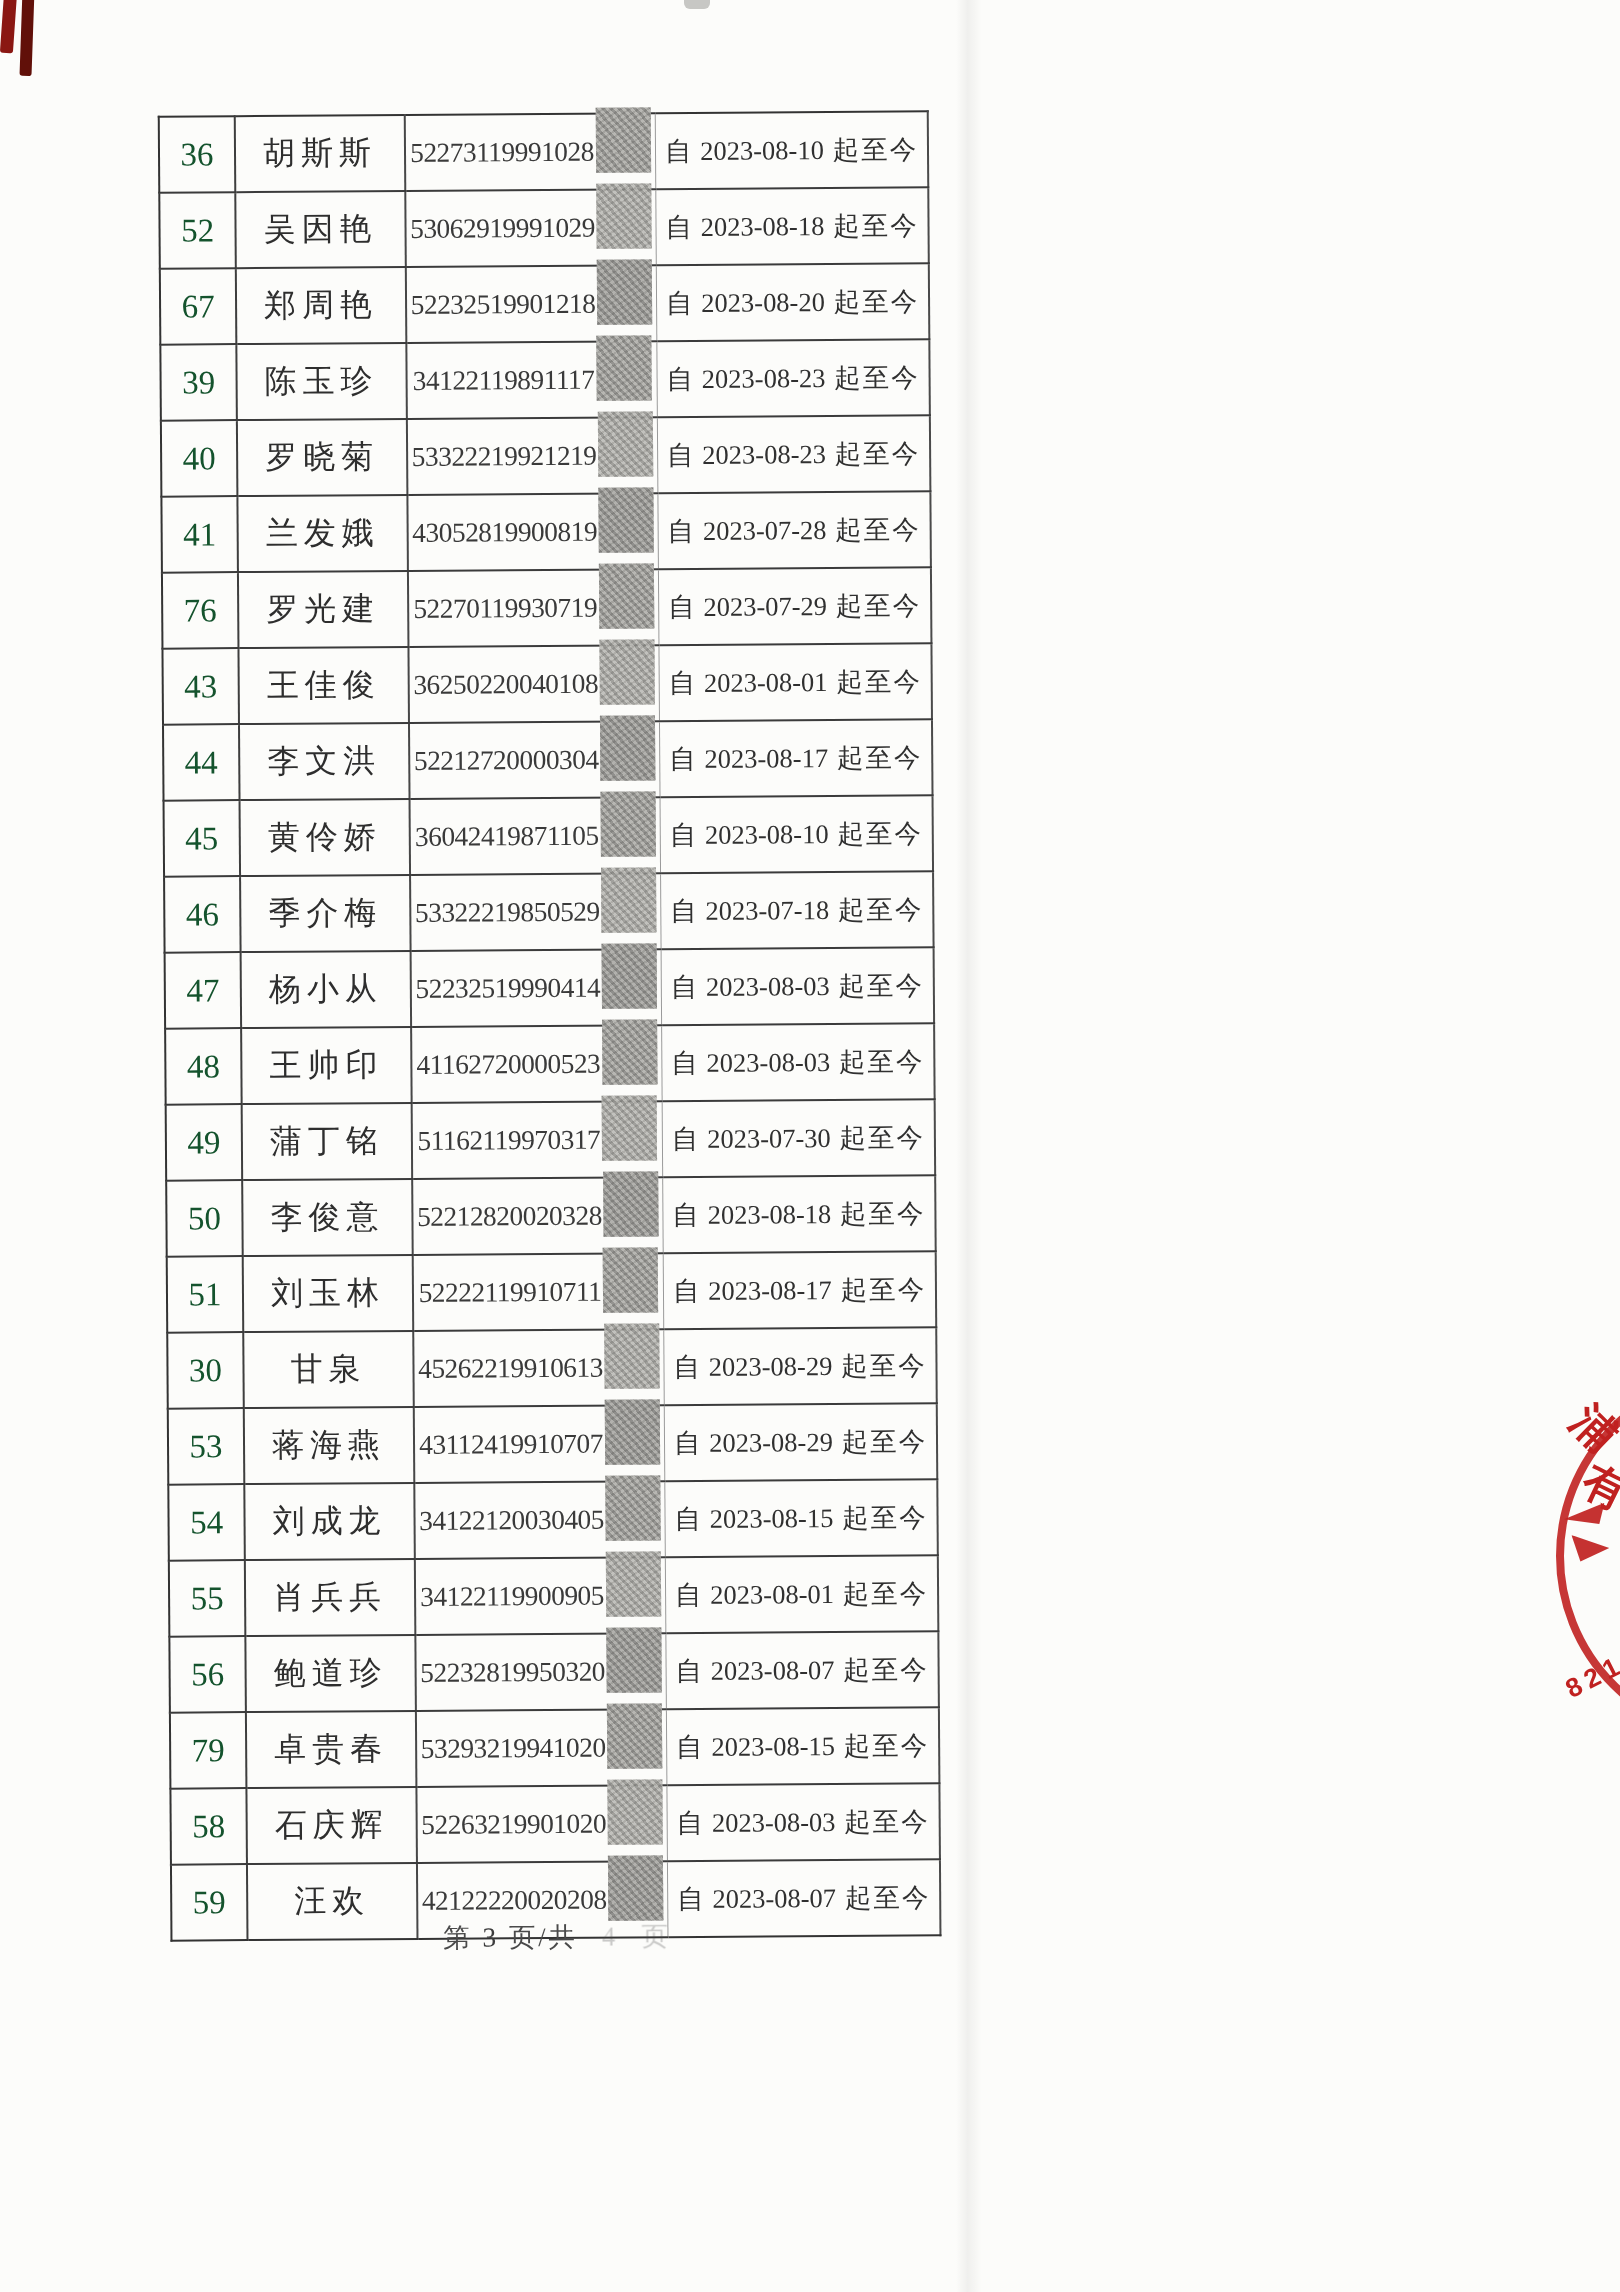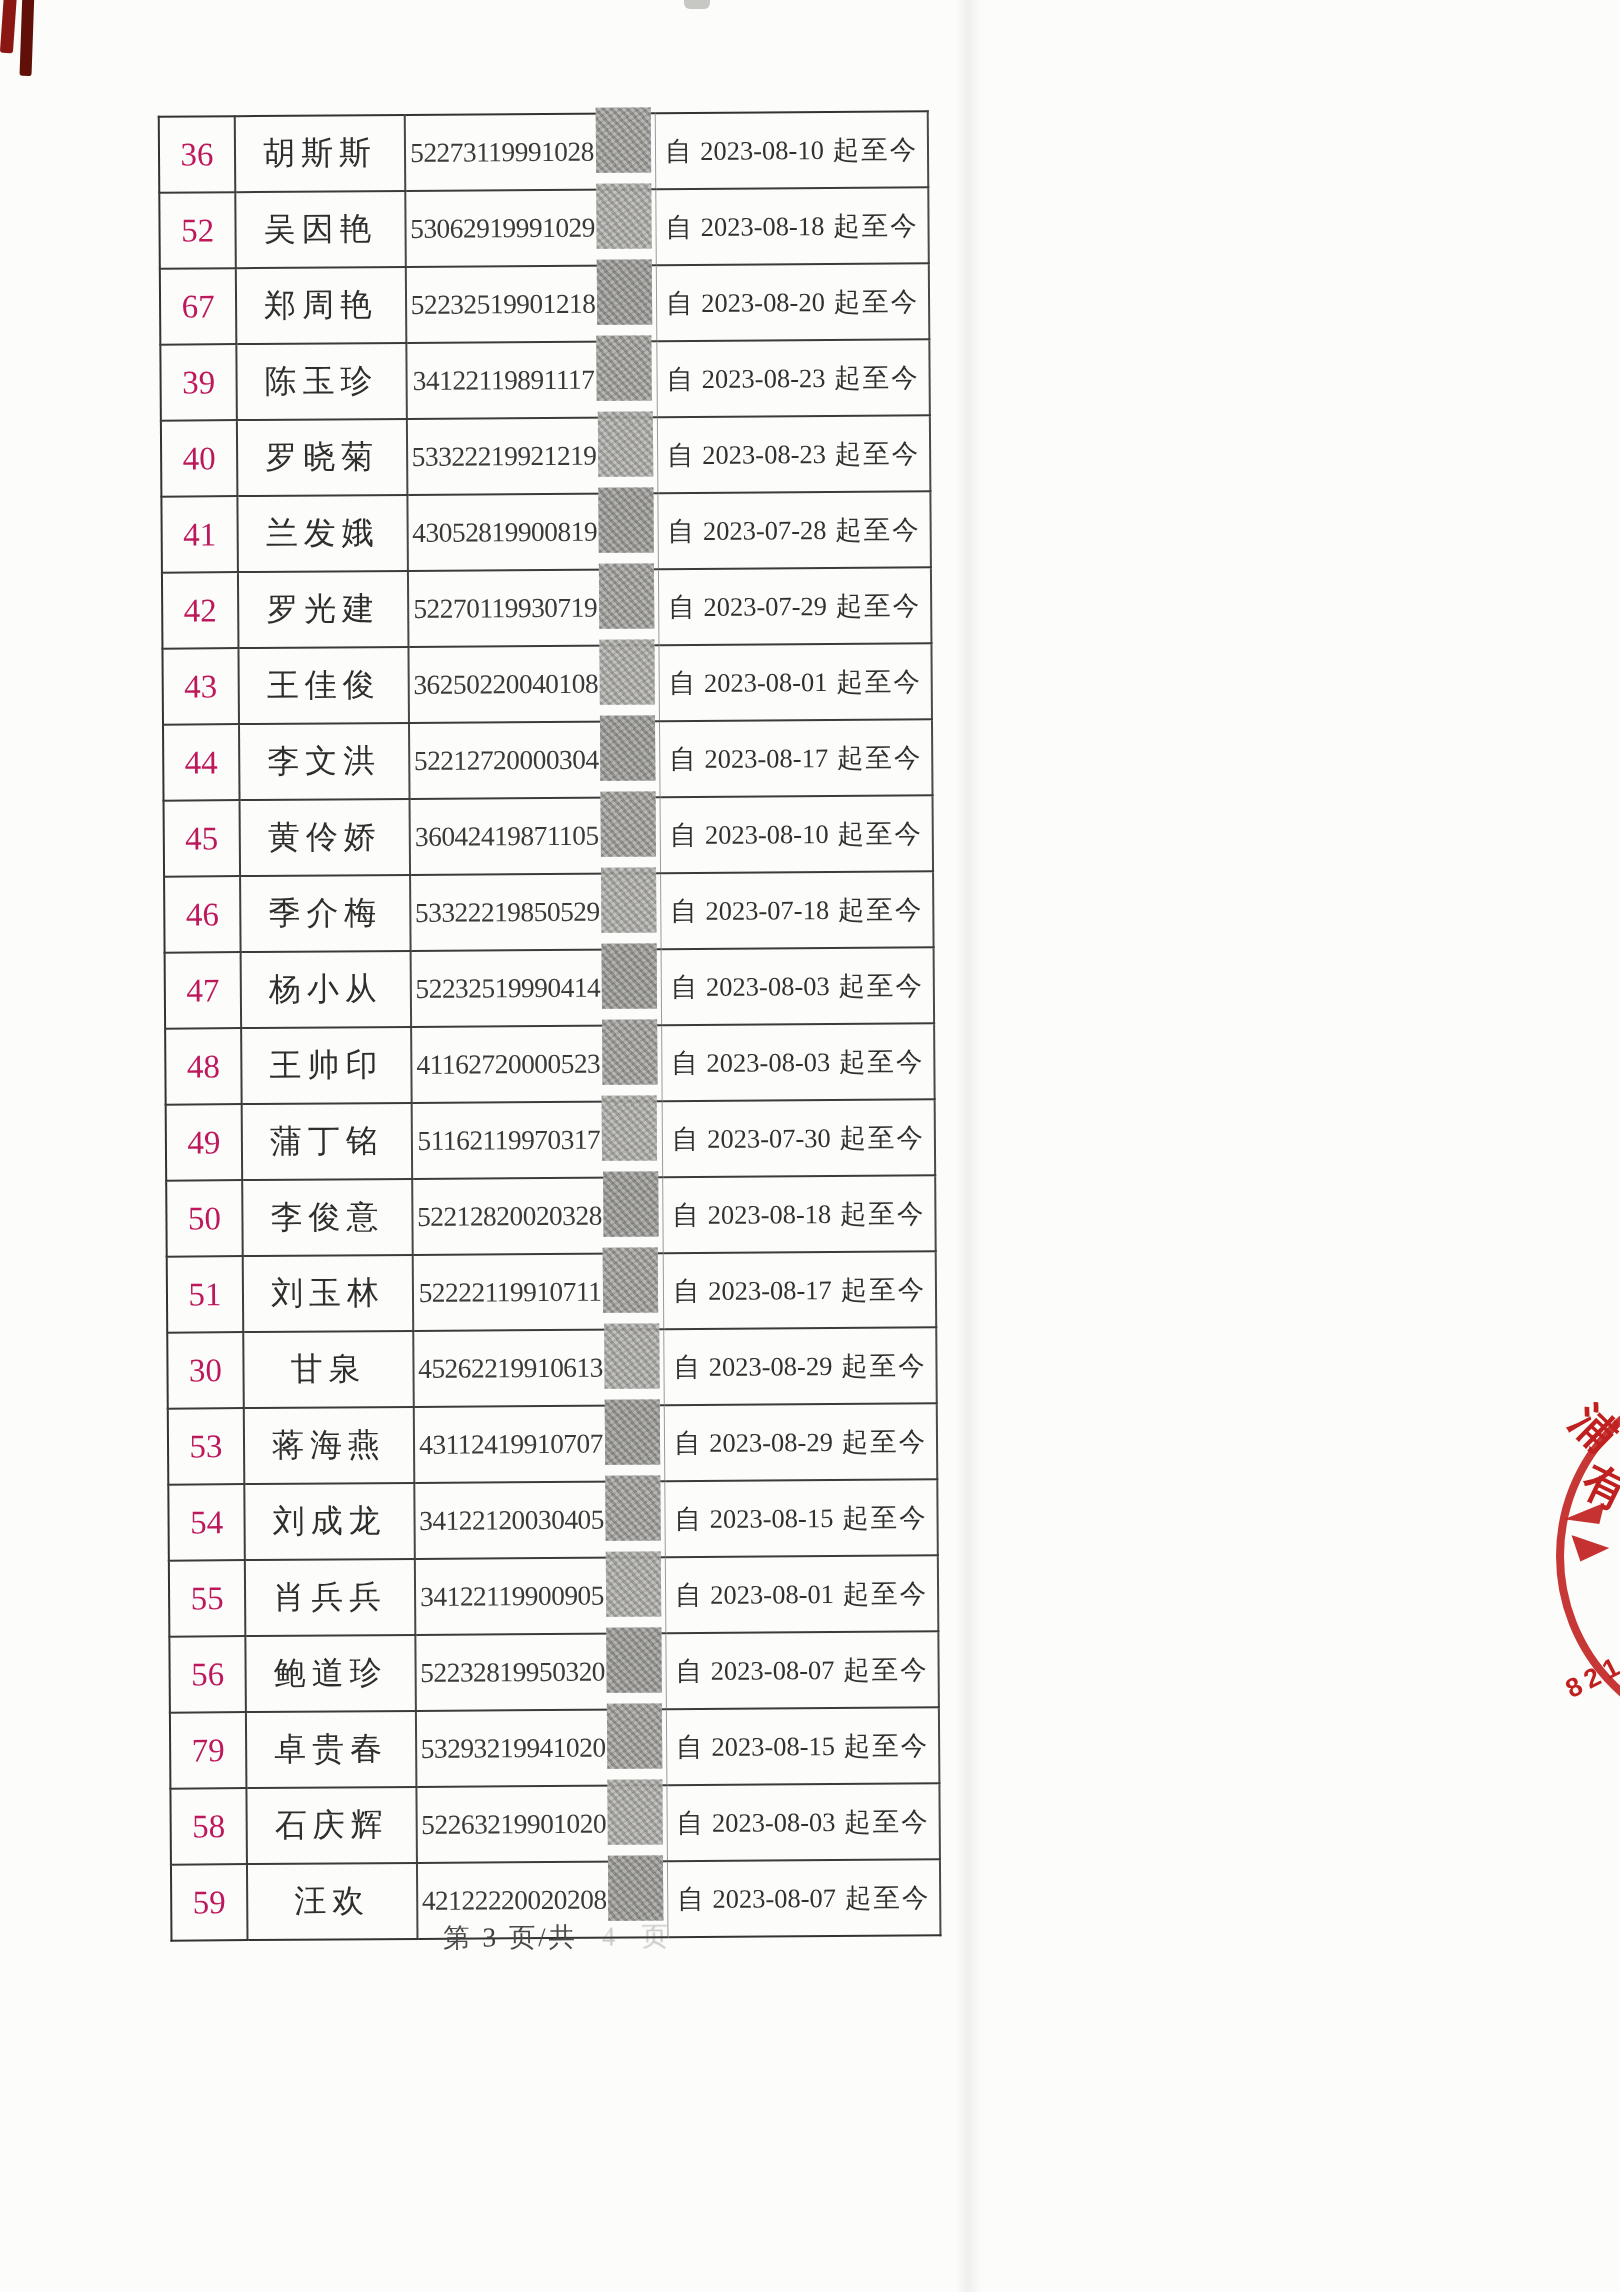--- a/index.html
+++ b/index.html
@@ -38,21 +38,21 @@
     height:74px;
     border-top:2px solid #3b3b3b;
     border-bottom:2px solid #3b3b3b;
     vertical-align:middle;text-align:center;
     padding:0;overflow:visible;
   }
   table.roster tr td:first-child{border-left:2.9px solid #333;}
   table.roster tr td:last-child{border-right:2px solid #4a4a4a;}
   table.roster tr:first-child td{border-top:2.9px solid #333;}
   table.roster tr:last-child td{border-bottom:2.9px solid #333;}
-  td.c-no{width:74px;border-right:2px solid #3e3e3e;font-size:33px;color:#be185d;}
+  td.c-no{width:74px;border-right:2px solid #3e3e3e;font-size:33px;color:#14532d;}
   td.c-name{width:168px;border-right:2px solid #474747;font-size:32px;letter-spacing:5.9px;color:#2e2e2e;}
   td.c-id{width:249px;border-right:1.5px solid #9a9a9a;}
   td.c-date{width:271px;font-size:26.5px;color:#303030;white-space:nowrap;}
 
   .id-wrap{display:flex;align-items:center;justify-content:center;gap:2px;}
   .id-text{font-size:27.4px;letter-spacing:-0.5px;color:#3a3a3a;white-space:nowrap;}
   .redact{
     display:inline-block;width:55px;height:65px;flex:0 0 55px;
     transform:translateY(-11.8px);
     background:
@@ -184,21 +184,21 @@
         <span class="id-text">43052819900819</span>
         <span class="redact t2"></span>
       </span>
     </td>
     <td class="c-date">
       <span class="d-pre">自</span><span>2023-07-28</span><span class="d-suf">起至今</span>
     </td>
   </tr>
 
   <tr>
-    <td class="c-no">42</td>
+    <td class="c-no">76</td>
     <td class="c-name">罗光建</td>
     <td class="c-id">
       <span class="id-wrap">
         <span class="id-text">52270119930719</span>
         <span class="redact t0"></span>
       </span>
     </td>
     <td class="c-date">
       <span class="d-pre">自</span><span>2023-07-29</span><span class="d-suf">起至今</span>
     </td>

